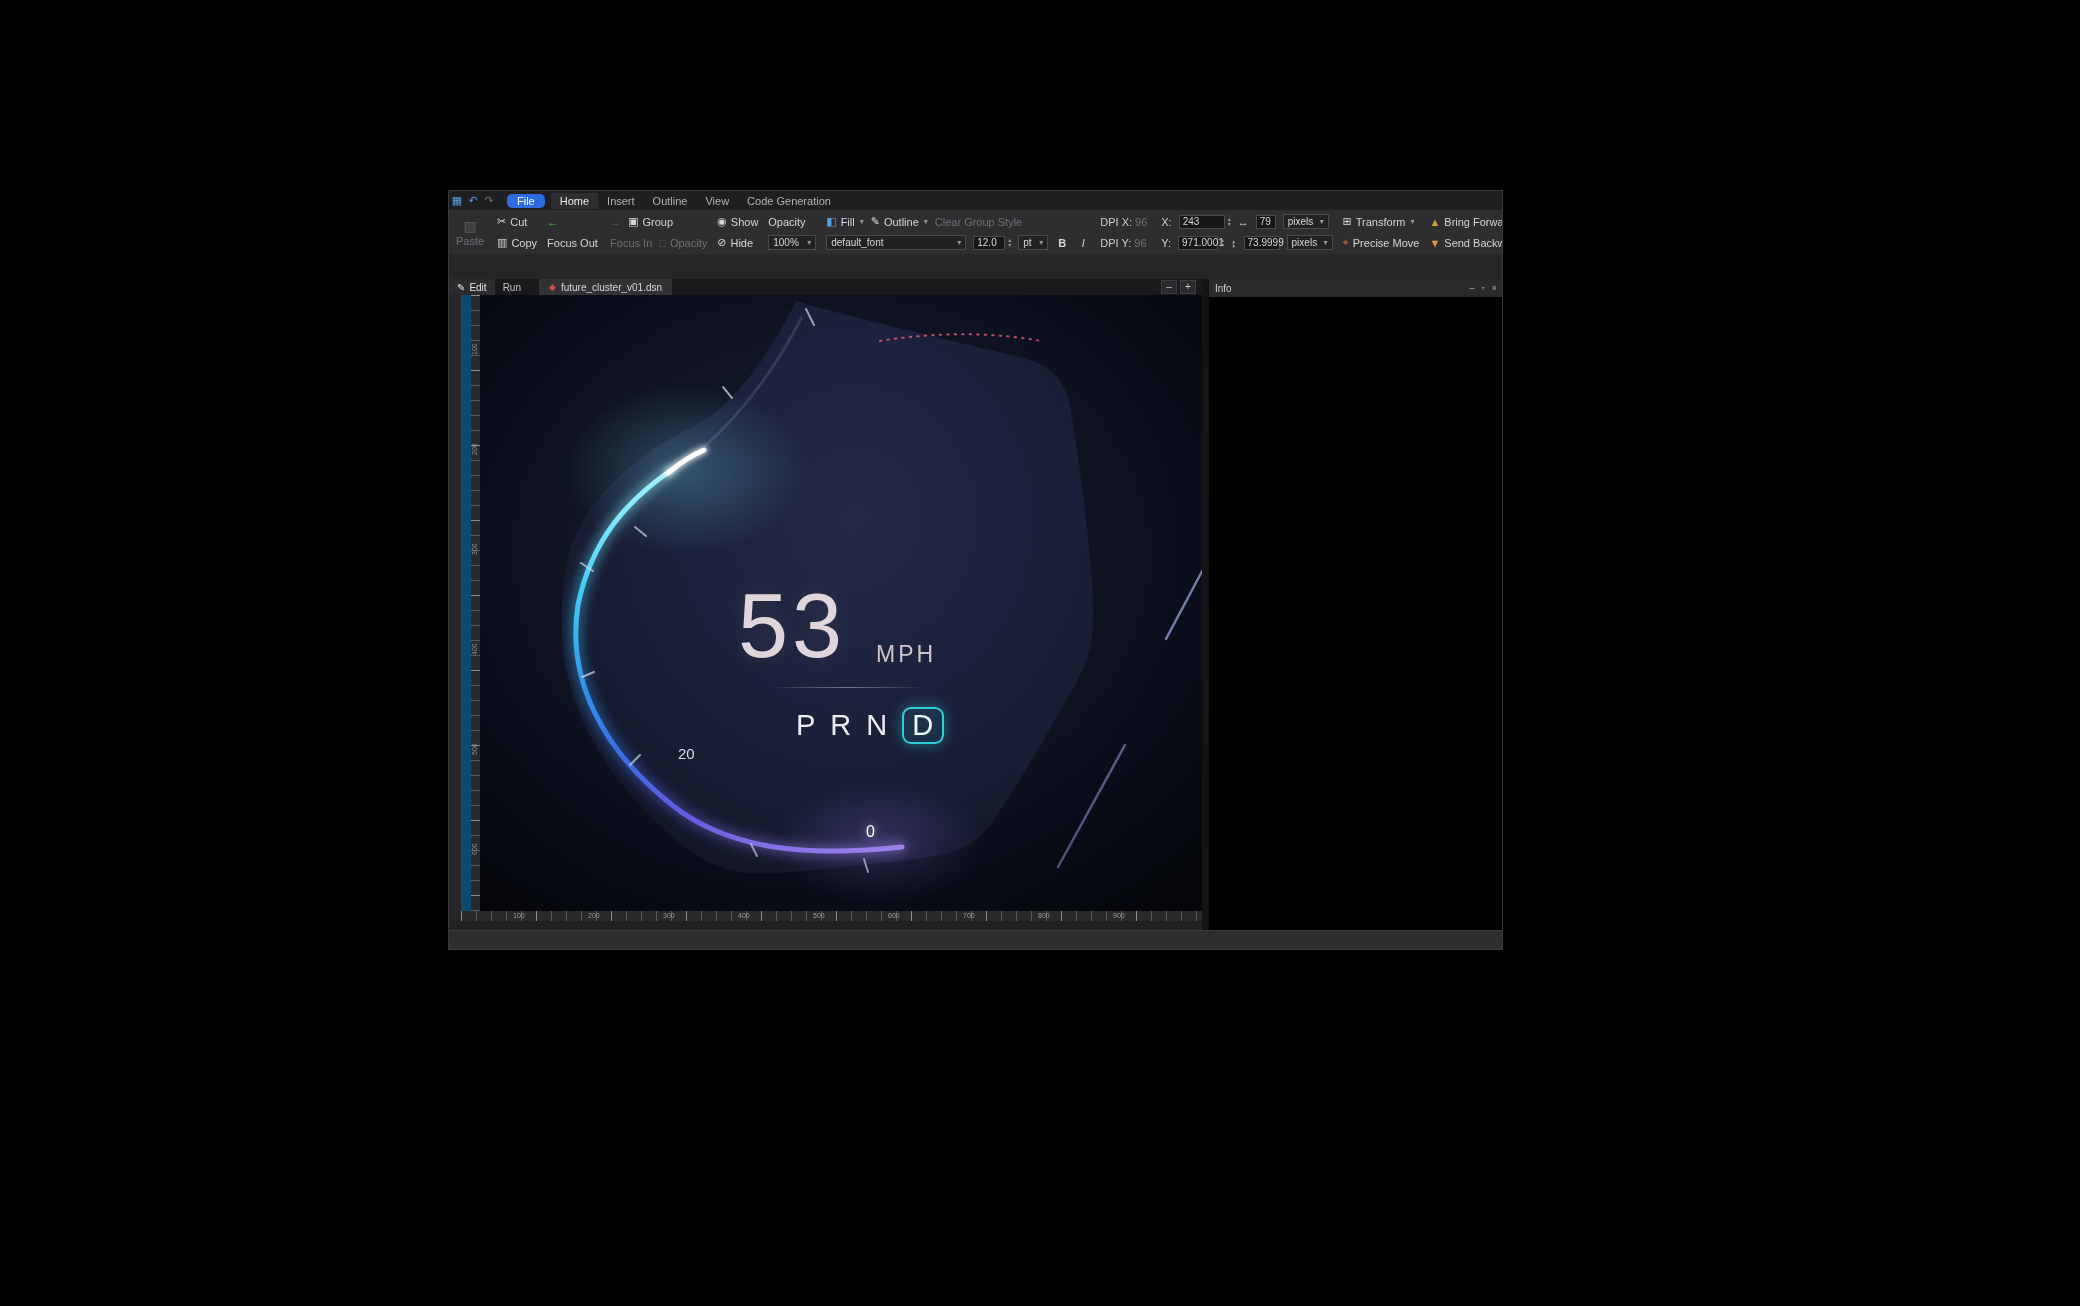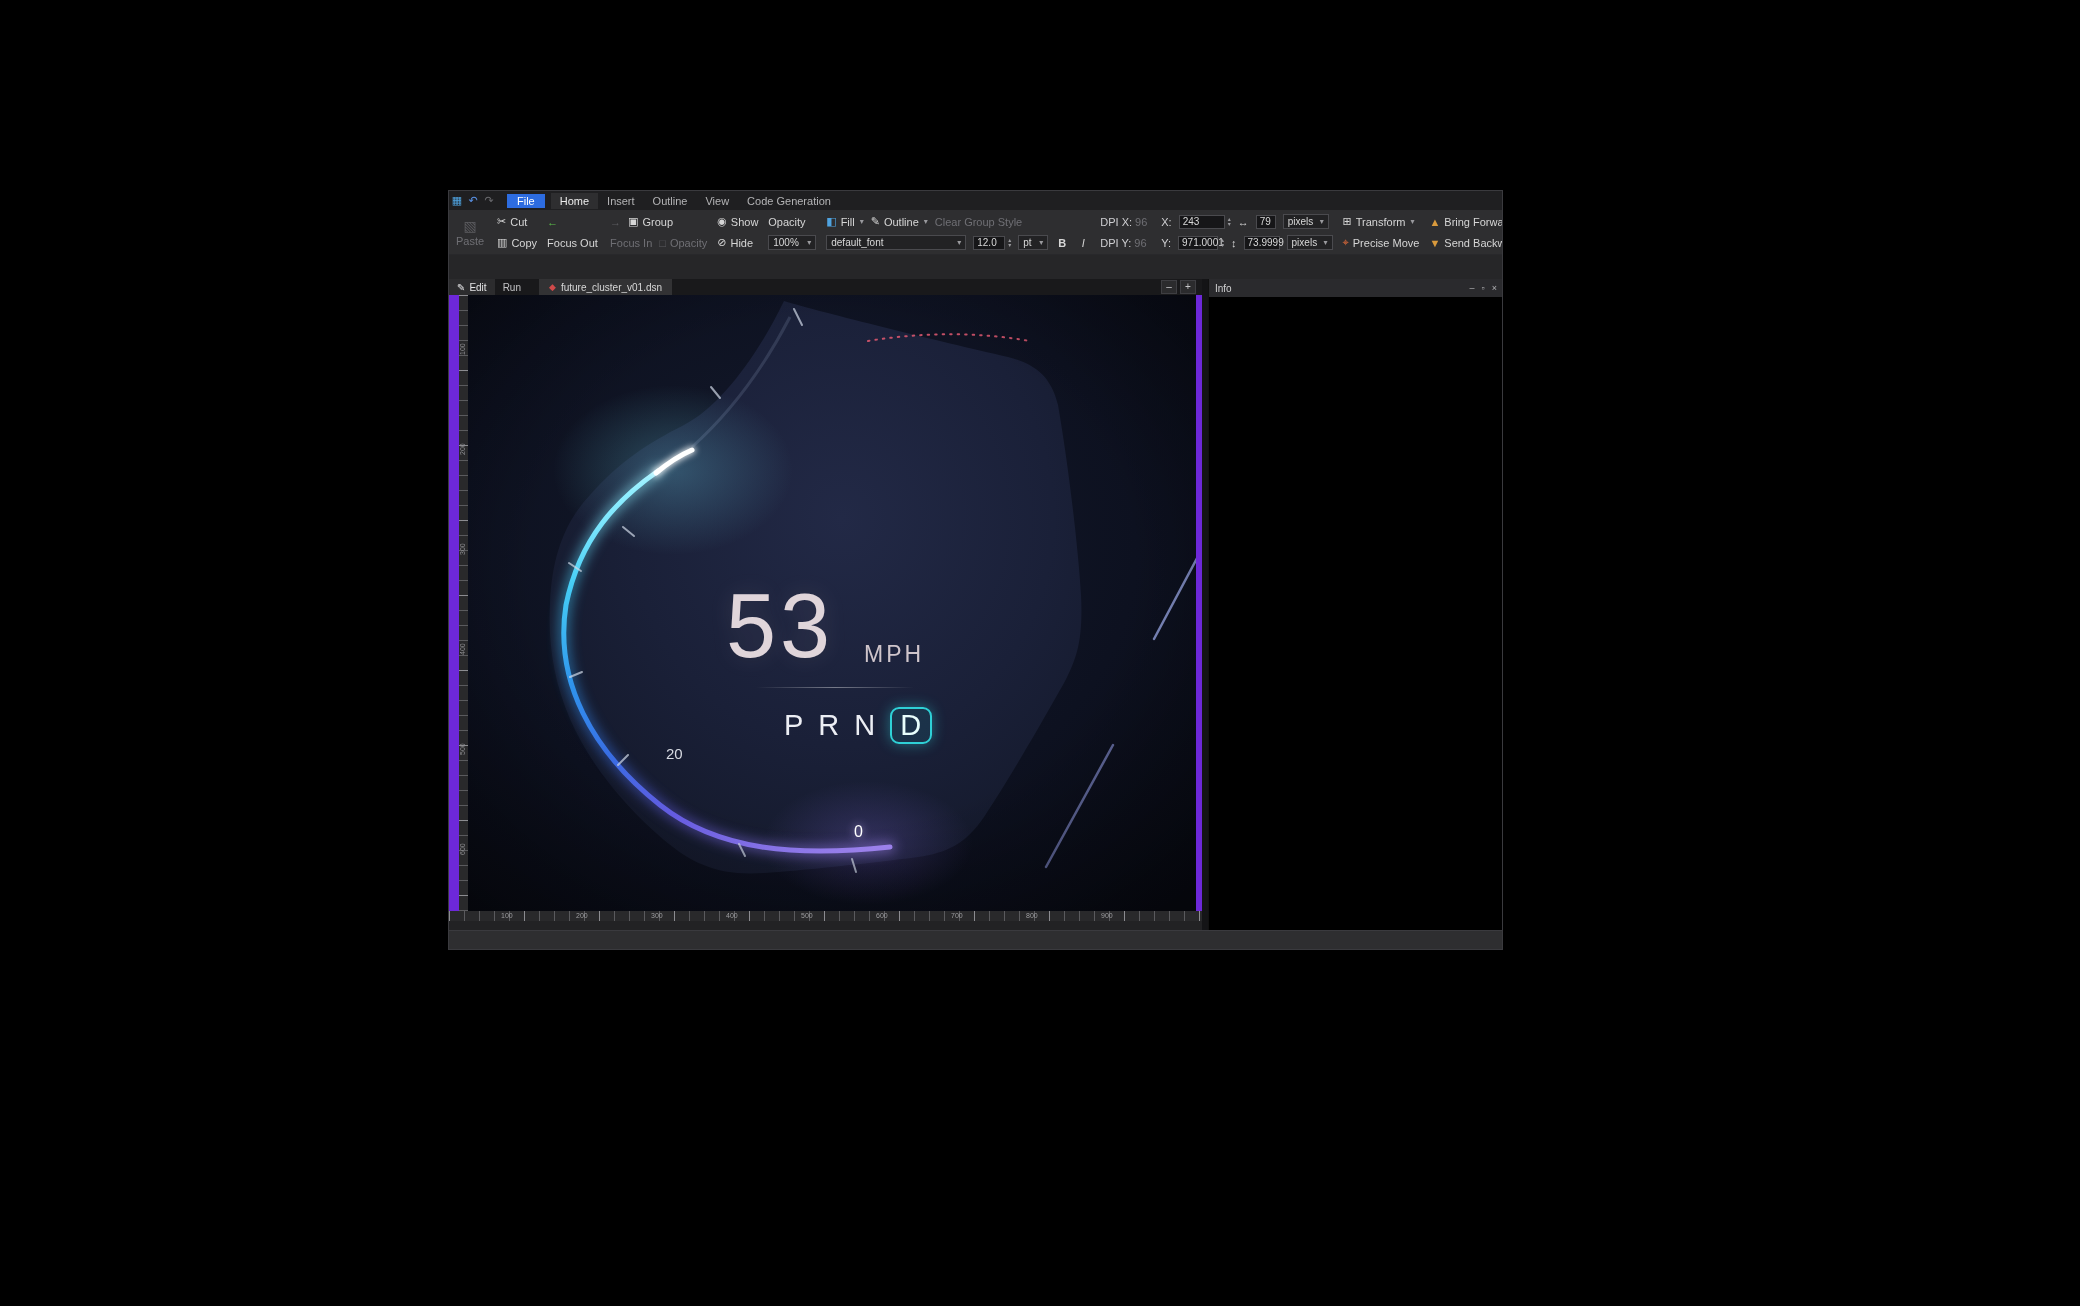--- a/index.html
+++ b/index.html
@@ -5,21 +5,21 @@
   html,body{margin:0;padding:0;}
   body{width:2080px;height:1306px;background:#000;overflow:hidden;
        font-family:"Liberation Sans","DejaVu Sans",sans-serif;color:#d6d6d6;}
   .app{position:absolute;left:448px;top:190px;width:1055px;height:760px;
        background:#262628;border:1px solid #3a3a3e;box-sizing:border-box;overflow:hidden;}
 
   
   .tabsrow{position:absolute;left:0;top:0;width:100%;height:19px;background:#1f1f21;
            display:flex;align-items:center;font-size:11px;}
   .qicon{width:16px;text-align:center;font-size:11px;cursor:default;}
-  .filebtn{background:#2d6ce0;color:#fff;padding:1px 10px;margin:0 6px 0 10px;border-radius:0;font-size:11px;}
+  .filebtn{background:#2d6ce0;color:#fff;padding:1px 10px;margin:0 6px 0 10px;border-radius:5px;font-size:11px;}
   .ttab{padding:2px 9px;color:#b4b4b6;}
   .ttab.active{background:#2e2e30;color:#ececec;}
 
   
   .ribbon{position:absolute;left:0;top:19px;width:100%;height:44px;background:#2e2e30;
           display:flex;align-items:stretch;overflow:hidden;font-size:11px;border-bottom:1px solid #28282b;}
   .grp{display:flex;flex-direction:column;justify-content:center;gap:2px;padding:2px 4px;}
   .grow{display:flex;align-items:center;gap:7px;height:19px;}
   .gsep{width:1px;background:#3f3f43;margin:3px 1px;}
   .rbtn{display:flex;align-items:center;gap:4px;white-space:nowrap;color:#d6d6d6;}
@@ -46,21 +46,21 @@
           display:flex;align-items:center;font-size:10px;}
   .dtab{display:flex;align-items:center;gap:4px;padding:1px 8px;height:14px;color:#c2c2c4;}
   .dtab.active{background:#2c2c2e;color:#e4e4e6;}
   .ftab{display:flex;align-items:center;gap:5px;background:#323234;color:#d8d8d8;
         padding:1px 10px;height:14px;margin-left:10px;}
   .zbtns{margin-left:auto;display:flex;gap:3px;padding-right:6px;}
   .zbtn{width:14px;height:12px;background:#2b2b2d;border:1px solid #3e3e42;color:#c8c8ca;
         display:flex;align-items:center;justify-content:center;font-size:10px;line-height:10px;}
 
   
-  .docarea{position:absolute;left:0;top:104px;width:753px;height:626px;background:#6d28d9;}
+  .docarea{position:absolute;left:12px;top:104px;width:753px;height:626px;background:#0c4a6e;}
   .vruler{position:absolute;left:10px;top:0;width:9px;height:616px;background-color:#29292b;
           background-image:repeating-linear-gradient(to bottom,rgba(150,150,155,.45) 0 1px,transparent 1px 15px),
                            repeating-linear-gradient(to bottom,rgba(180,180,185,.65) 0 1px,transparent 1px 75px);}
   .vnum{position:absolute;left:0px;transform:rotate(-90deg);transform-origin:left top;
         font-size:7px;color:#8d8d90;}
   .hruler{position:absolute;left:0;top:616px;width:753px;height:10px;background-color:#29292b;
           background-image:repeating-linear-gradient(to right,rgba(150,150,155,.45) 0 1px,transparent 1px 15px),
                            repeating-linear-gradient(to right,rgba(180,180,185,.65) 0 1px,transparent 1px 75px);}
   .hnum{position:absolute;top:1px;font-size:7px;color:#9d9da0;}
   .ruler-corner{position:absolute;left:0;top:616px;width:19px;height:10px;background:#242426;

